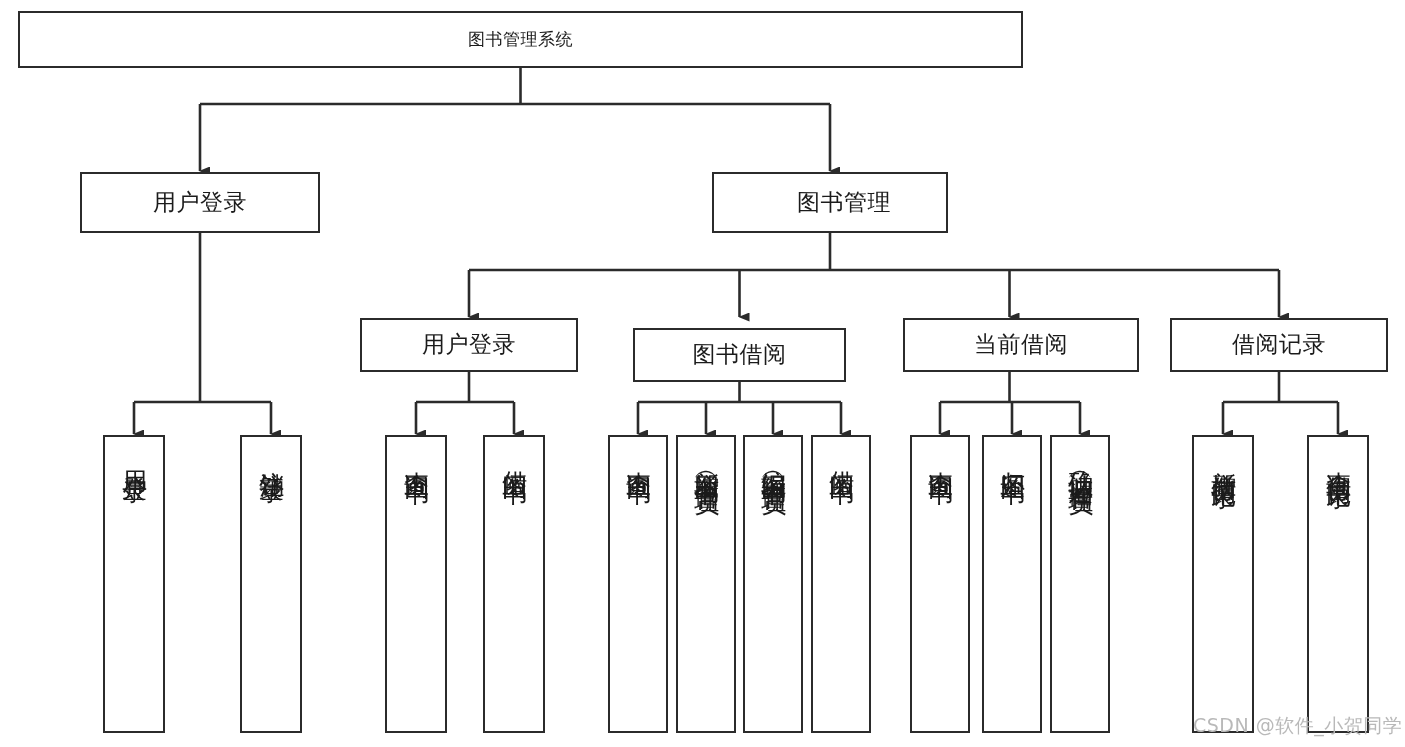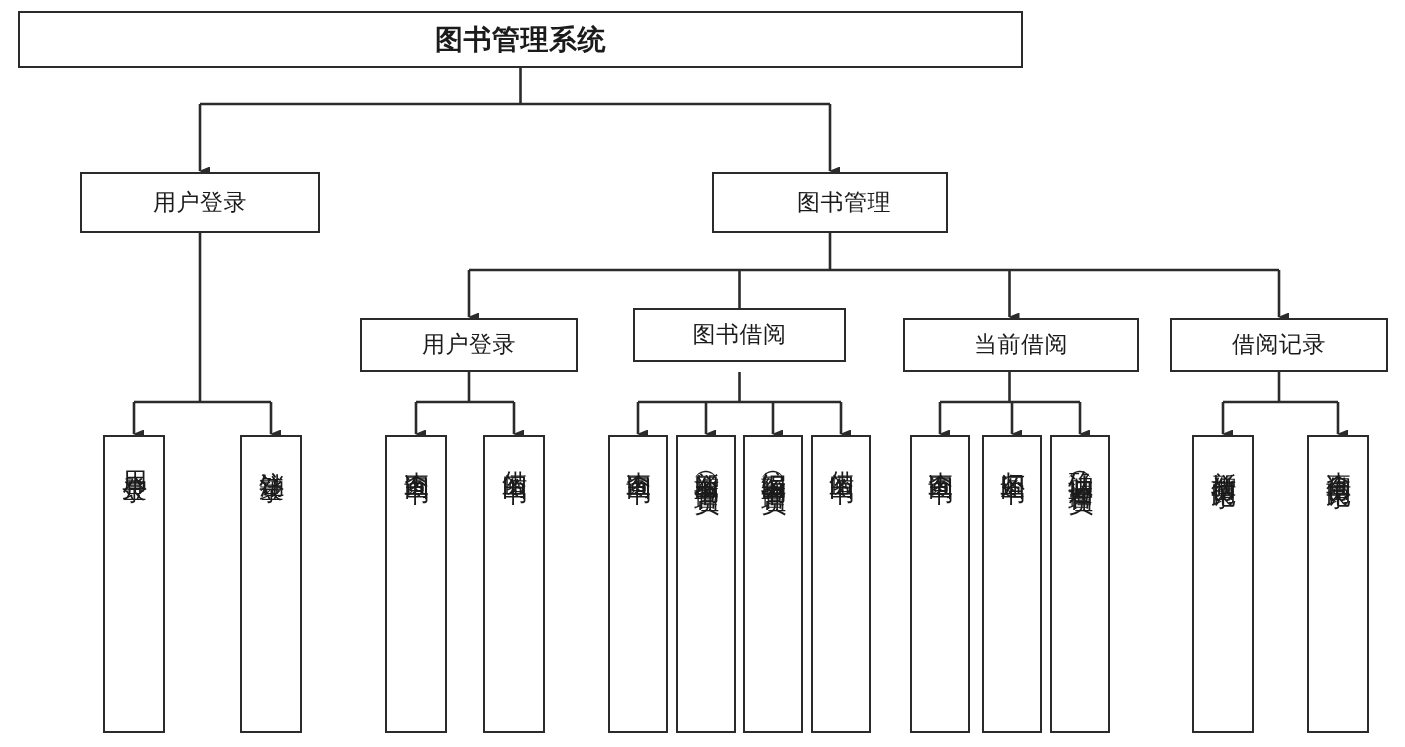--- a/index.html
+++ b/index.html
@@ -41,22 +41,21 @@
     text-align: center;
     line-height: 1.18;
     white-space: pre;
   }
   
   .node.h .node-label {
     font-size: 23px;
     letter-spacing: 0.5px;
   }
   .node.root .node-label {
-    font-size: 28px;
-    font-weight: bold;
+    font-size: 17px;
   }
   
   .node.v {
     align-items: flex-start;
     padding-top: 14px;
   }
   .node.v .node-label {
     writing-mode: vertical-rl;
     text-orientation: upright;
     font-size: 25px;
@@ -131,21 +130,21 @@
       </div>
       <div class="node h" style="left: 80px; top: 172px; width: 240px; height: 61px;">
         <span class="node-label">用户登录</span>
       </div>
       <div class="node h" style="left: 712px; top: 172px; width: 236px; height: 61px; padding-left: 28px;">
         <span class="node-label">图书管理</span>
       </div>
       <div class="node h" style="left: 360px; top: 318px; width: 218px; height: 54px;">
         <span class="node-label">用户登录</span>
       </div>
-      <div class="node h" style="left: 633px; top: 308px; width: 213px; height: 54px;">
+      <div class="node h" style="left: 633px; top: 328px; width: 213px; height: 54px;">
         <span class="node-label">图书借阅</span>
       </div>
       <div class="node h" style="left: 903px; top: 318px; width: 236px; height: 54px;">
         <span class="node-label">当前借阅</span>
       </div>
       <div class="node h" style="left: 1170px; top: 318px; width: 218px; height: 54px;">
         <span class="node-label">借阅记录</span>
       </div>
       <div class="node v" style="left: 103px; top: 435px; width: 62px; height: 298px;">
         <span class="node-label">用户登录</span>
@@ -181,13 +180,14 @@
         <span class="node-label">确认归还（管理员）</span>
       </div>
       <div class="node v tall" style="left: 1192px; top: 435px; width: 62px; height: 298px;">
         <span class="node-label">新增借阅记录</span>
       </div>
       <div class="node v tall" style="left: 1307px; top: 435px; width: 62px; height: 298px;">
         <span class="node-label">查询借阅记录</span>
       </div>
     </div>
 
+  <div class="watermark" style="left:1193px; top:713px;">CSDN @软件_小贺同学</div>
 </div>
 
 </body></html>

